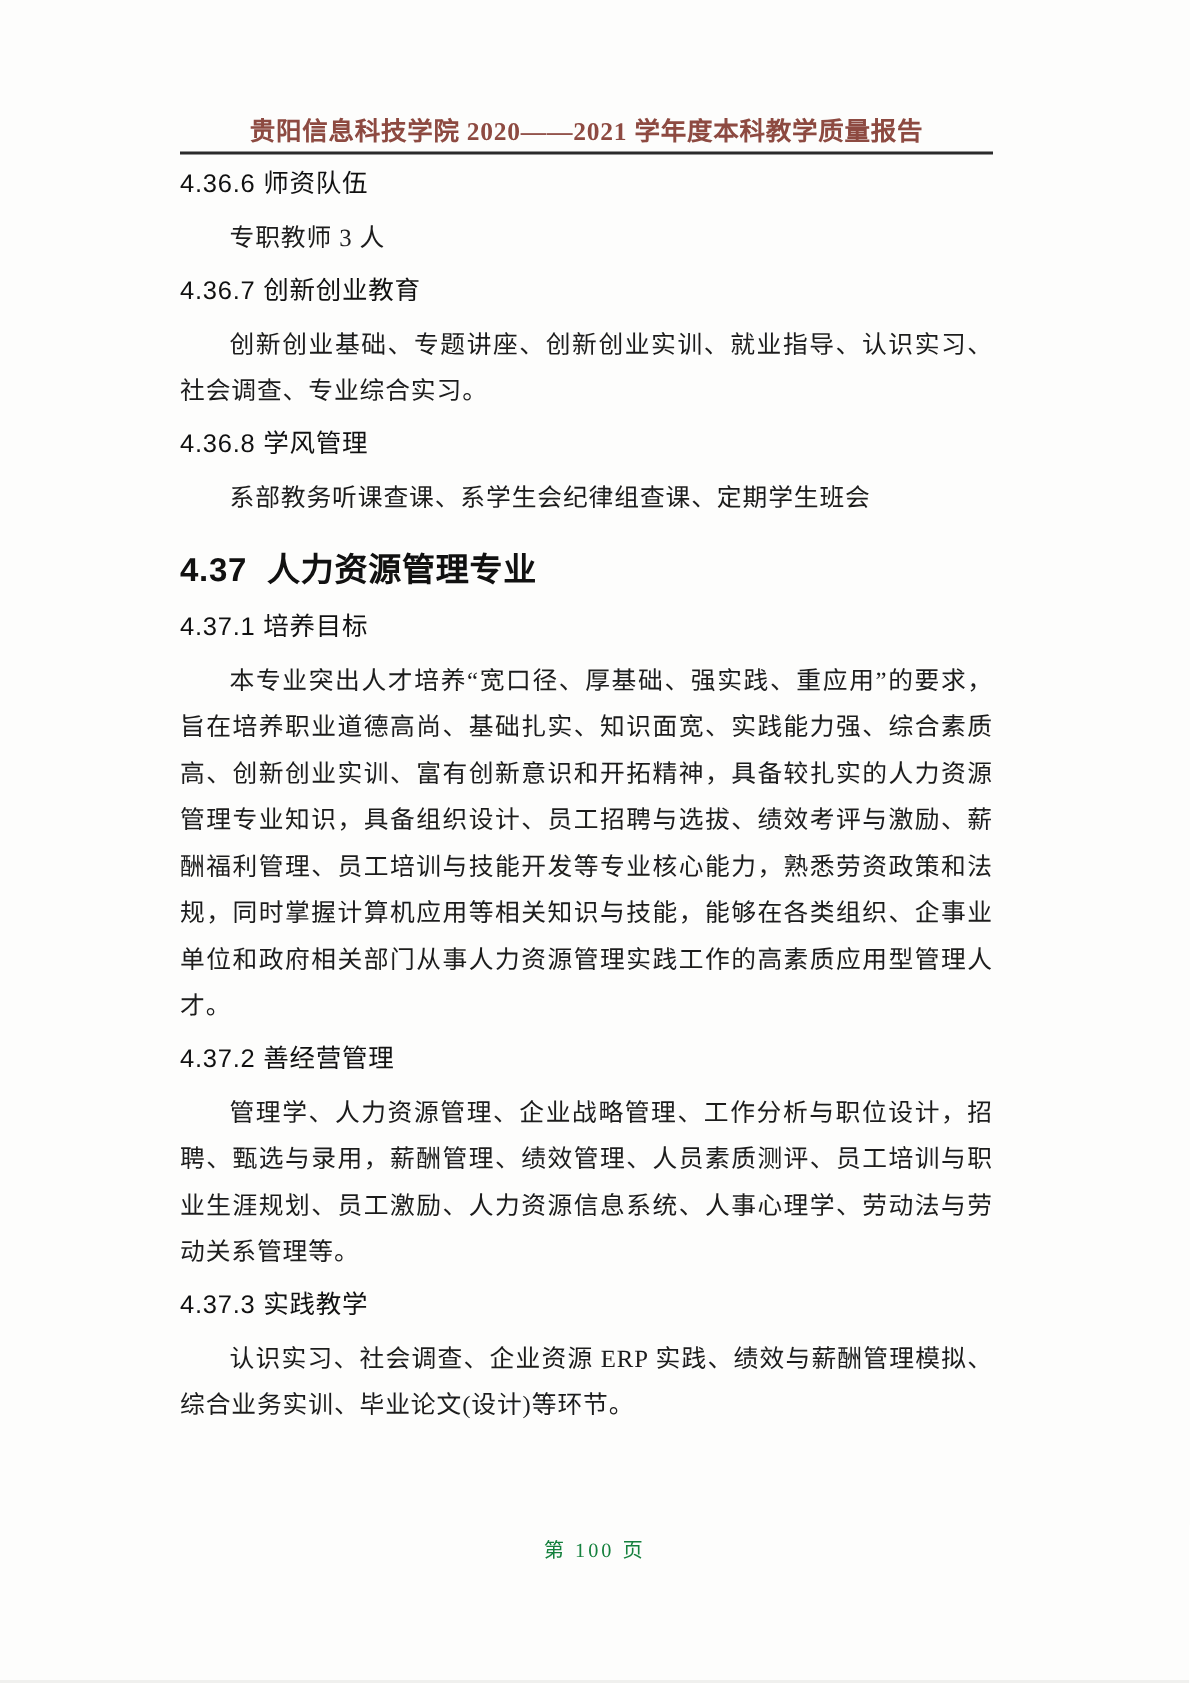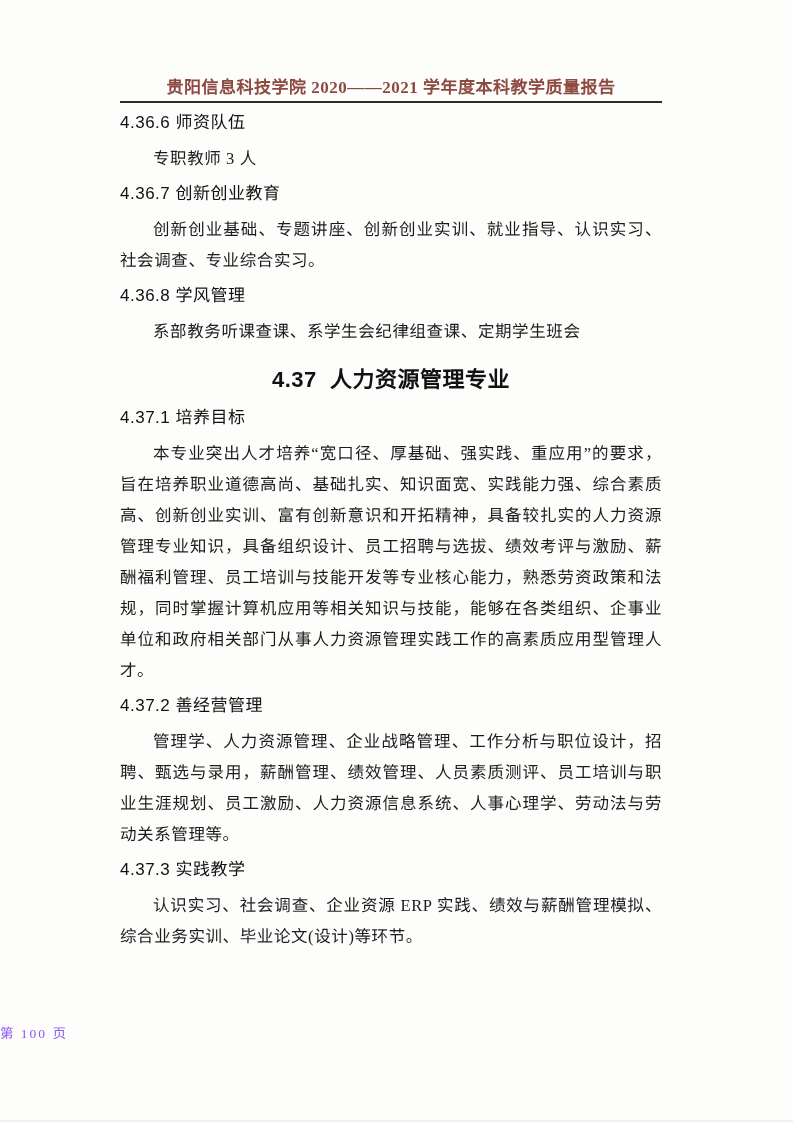--- a/index.html
+++ b/index.html
@@ -69,29 +69,29 @@
   }
   .h2 {
     font-family: "Liberation Sans", "DejaVu Sans", sans-serif;
     font-size: 22px;
     line-height: 28px;
     font-weight: bold;
     color: #111111;
     margin: 19px 0 13px 0;
     letter-spacing: 0.5px;
     white-space: pre-wrap;
-    text-align: center;
   }
   .page-footer {
     position: absolute;
     left: 0;
     right: 0;
     top: 1022px;
+    text-align: center;
     font-size: 13.5px;
-    color: #8b5cf6;
+    color: #15803d;
     letter-spacing: 2px;
   }
 </style>
 </head>
 <body>
 
 <div class="page">
 
   <div class="content">
 

